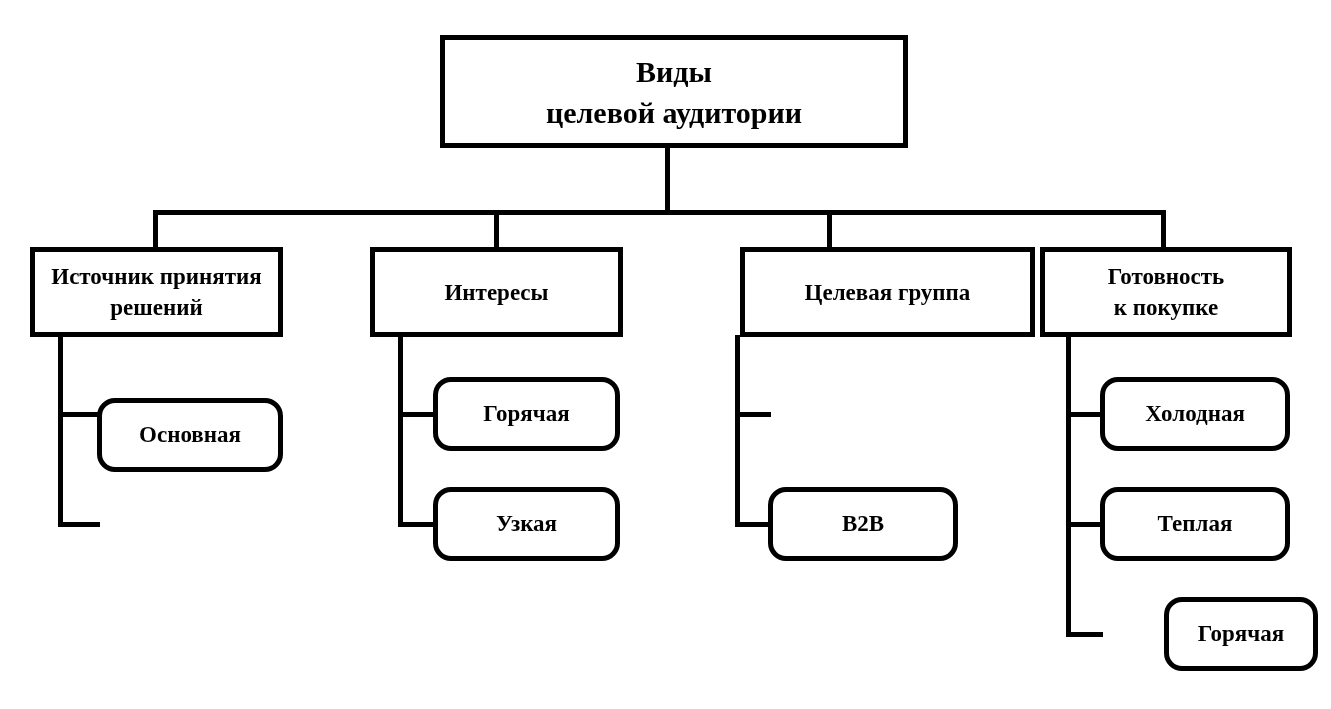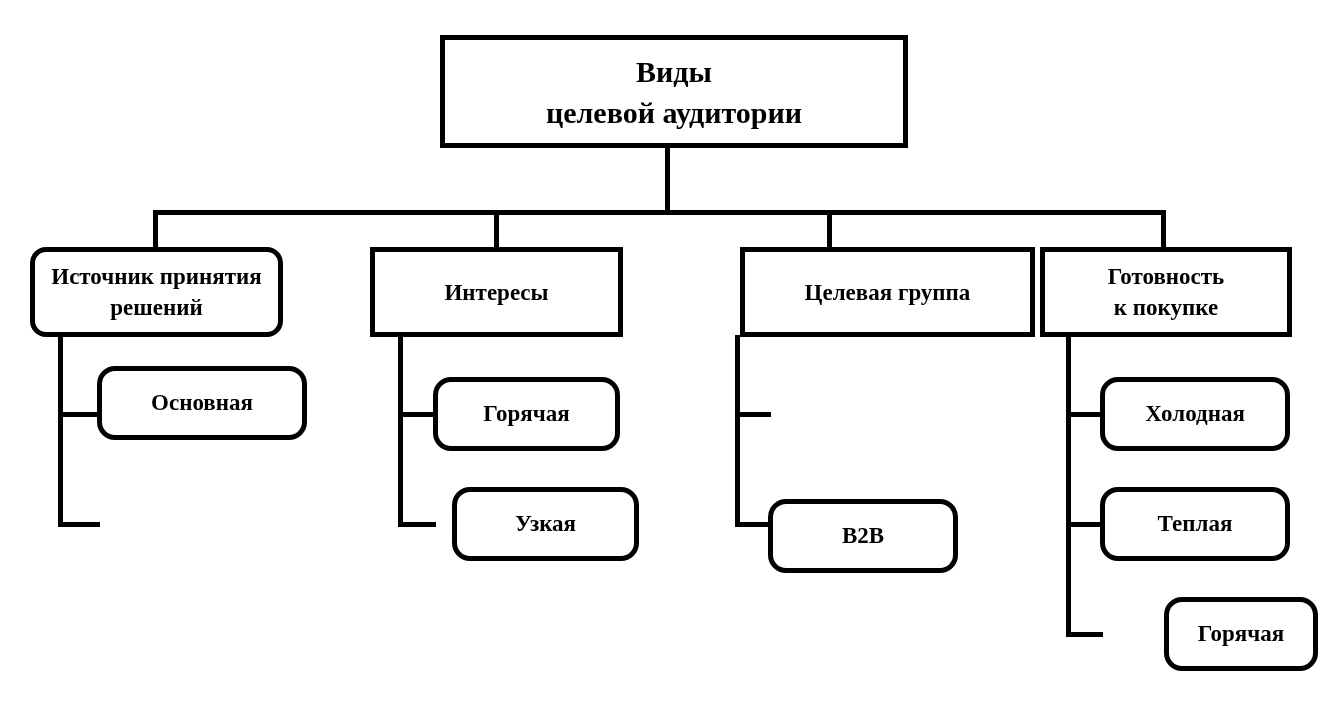--- a/index.html
+++ b/index.html
@@ -50,21 +50,21 @@
 
   <div class="line" style="left:665px; top:146px; width:5px; height:66px;"></div>
 
   <div class="line" style="left:153px; top:210px; width:1013px; height:5px;"></div>
 
   <div class="line" style="left:153px; top:210px; width:5px; height:38px;"></div>
   <div class="line" style="left:494px; top:210px; width:5px; height:38px;"></div>
   <div class="line" style="left:827px; top:210px; width:5px; height:38px;"></div>
   <div class="line" style="left:1161px; top:210px; width:5px; height:38px;"></div>
 
-  <div class="box branch-box" style="left:30px; width:253px;border-radius:16px;">Источник принятия
+  <div class="box branch-box" style="left:30px; width:253px;">Источник принятия
 решений</div>
   <div class="box branch-box" style="left:370px; width:253px;">Интересы</div>
   <div class="box branch-box" style="left:740px; width:295px;">Целевая группа</div>
   <div class="box branch-box" style="left:1040px; width:252px;">Готовность
 к покупке</div>
 
   <div class="line" style="left:58px; top:335px; width:5px; height:192px;"></div>
   <div class="line" style="left:398px; top:335px; width:5px; height:192px;"></div>
   <div class="line" style="left:735px; top:335px; width:5px; height:192px;"></div>
   <div class="line" style="left:1066px; top:335px; width:5px; height:302px;"></div>
@@ -75,24 +75,24 @@
   <div class="line" style="left:398px; top:412px; width:38px; height:5px;"></div>
   <div class="line" style="left:398px; top:522px; width:38px; height:5px;"></div>
 
   <div class="line" style="left:735px; top:412px; width:36px; height:5px;"></div>
   <div class="line" style="left:735px; top:522px; width:36px; height:5px;"></div>
 
   <div class="line" style="left:1066px; top:412px; width:37px; height:5px;"></div>
   <div class="line" style="left:1066px; top:522px; width:37px; height:5px;"></div>
   <div class="line" style="left:1066px; top:632px; width:37px; height:5px;"></div>
 
-  <div class="box leaf-box" style="left:97px; top:366px; width:210px;">Основная</div>
+  <div class="box leaf-box" style="left:97px; top:398px; width:186px;">Основная</div>
 
   <div class="box leaf-box" style="left:433px; top:377px; width:187px;">Горячая</div>
-  <div class="box leaf-box" style="left:452px; top:487px; width:187px;text-align:center;">Узкая</div>
+  <div class="box leaf-box" style="left:433px; top:487px; width:187px;text-align:center;">Узкая</div>
 
-  <div class="box leaf-box" style="left:768px; top:487px; width:190px;margin-top:12px;">B2B</div>
+  <div class="box leaf-box" style="left:768px; top:487px; width:190px;">B2B</div>
 
   <div class="box leaf-box" style="left:1100px; top:487px; width:190px;">Теплая</div>
   <div class="box leaf-box" style="left:1100px; top:377px; width:190px;">Холодная</div>
   <div class="box leaf-box" style="left:1164px; top:597px; width:154px;">Горячая</div>
 
 </div>
 
 </body></html>

